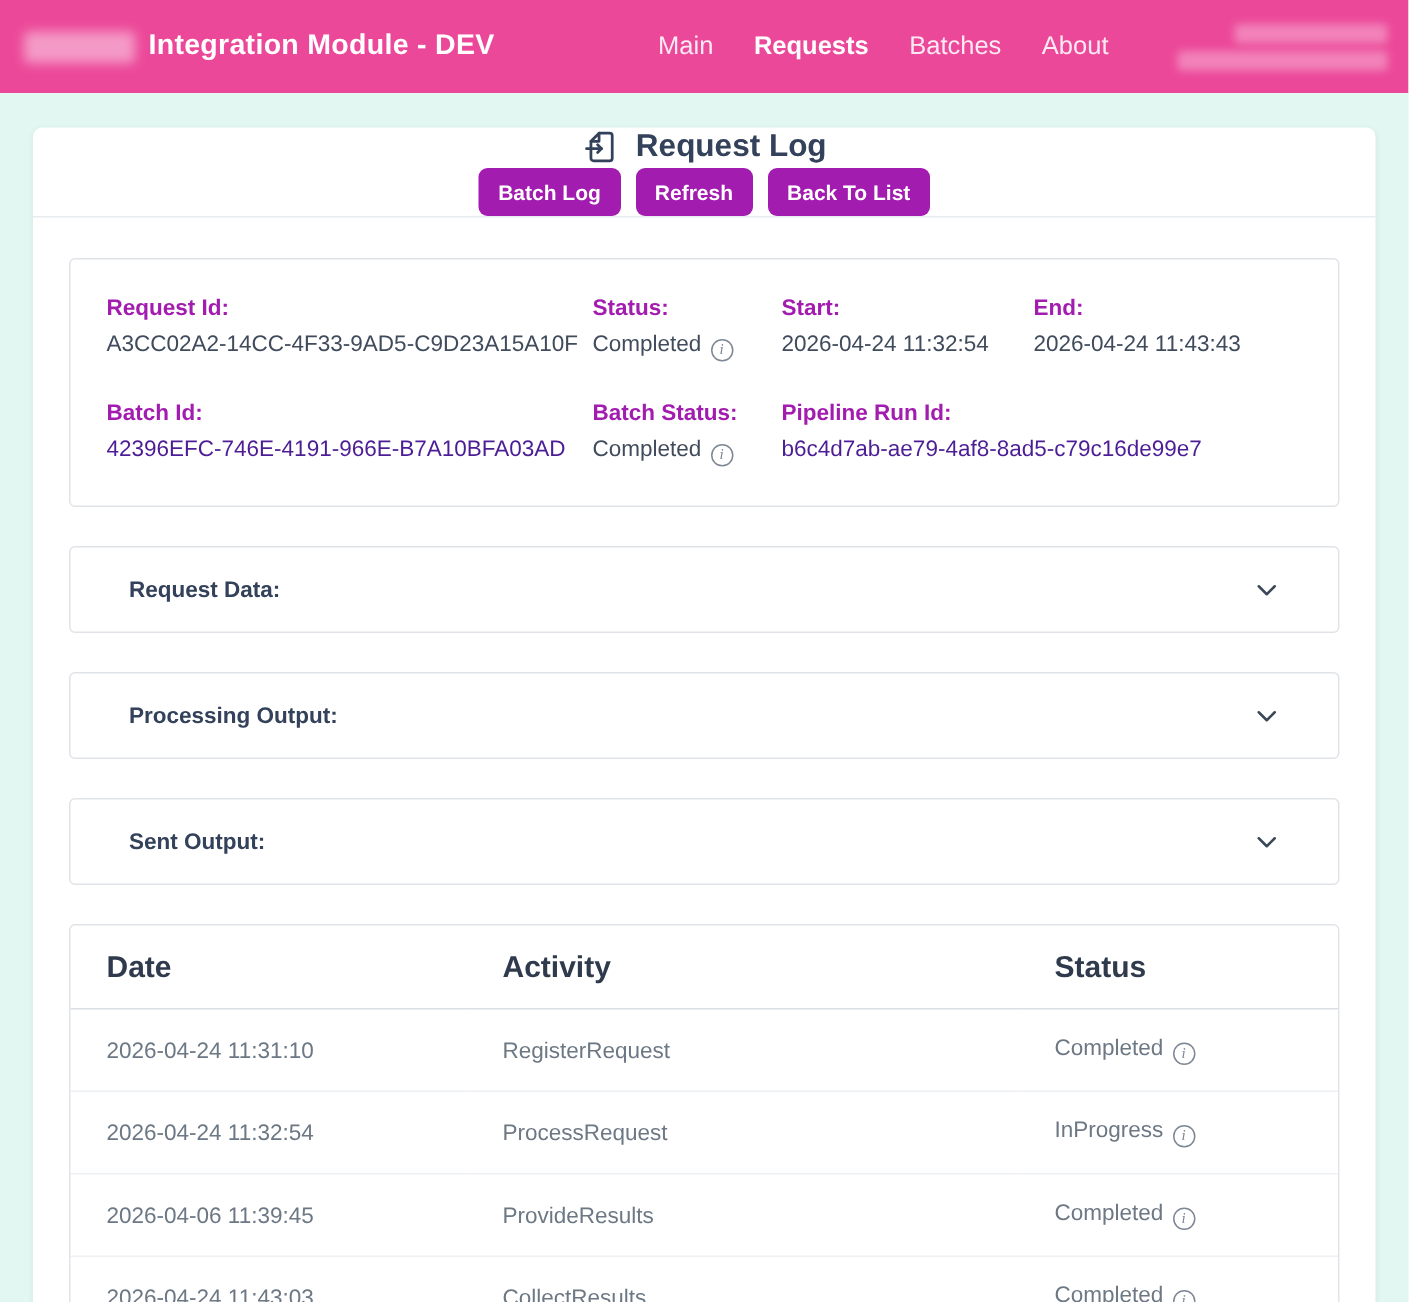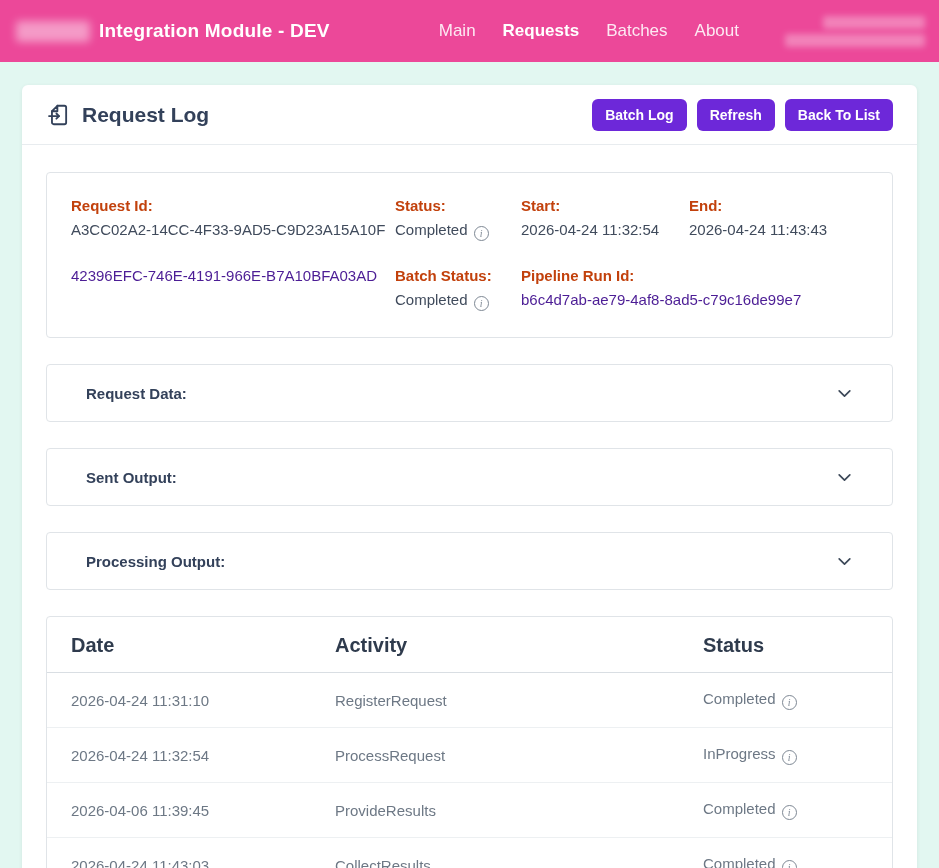--- a/index.html
+++ b/index.html
@@ -30,43 +30,43 @@
   .redacted-line1 { width:102px; height:13px; background:rgba(255,255,255,.32); filter:blur(3px); border-radius:2px; }
   .redacted-line2 { width:140px; height:13px; background:rgba(255,255,255,.32); filter:blur(3px); border-radius:2px; }
 
   
   .card {
     background:#fff; margin:23px 22px 0; border-radius:6px;
     min-height:900px; box-shadow:0 1px 4px rgba(0,0,0,.07);
   }
   .card-header {
     display:flex; align-items:center; justify-content:space-between;
-    padding:0 24px; height:60px; border-bottom:1px solid #e8ecef;
+    padding:0 24px; height:60px; border-bottom:1px solid #e8ecef;flex-direction:column;
   }
   .page-title { display:flex; align-items:center; gap:10px; font-size:21px; font-weight:bold; color:#33415a; }
   .page-title svg { display:block; }
   .actions { display:flex; gap:10px; }
   .btn {
-    background:#6d28d9; color:#fff; border:none; border-radius:6px;
+    background:#a21caf; color:#fff; border:none; border-radius:6px;
     font-family:inherit; font-size:14px; font-weight:bold;
     padding:8px 13px; cursor:pointer; white-space:nowrap;
   }
 
   .card-body { padding:27px 24px; }
 
   .panel {
     border:1px solid #e0e4e8; border-radius:4px; margin-bottom:26px; background:#fff;
   }
 
   
   .details { padding:24px 24px 26px; }
   .details-row { display:grid; grid-template-columns:324px 126px 168px 1fr; }
   .details-row + .details-row { margin-top:26px; }
   .details-row.second { grid-template-columns:324px 126px 1fr; }
-  .field-label { font-size:15px; font-weight:bold; color:#c2410c; margin-bottom:7px; }
+  .field-label { font-size:15px; font-weight:bold; color:#a21caf; margin-bottom:7px; }
   .field-value { font-size:15px; color:#404b5c; white-space:nowrap; }
   .field-value a { color:#4c1d95; text-decoration:none; cursor:pointer;margin-top:16px; }
 
   .info-icon {
     display:inline-flex; align-items:center; justify-content:center;
     width:15px; height:15px; border:1.4px solid #7e8894; border-radius:50%;
     font-size:10px; font-style:italic; font-family:"Liberation Serif","DejaVu Serif",serif;
     color:#7e8894; margin-left:6px; vertical-align:-2px; cursor:pointer;
   }
 
@@ -155,20 +155,21 @@
           <div class="field-label">Start:</div>
           <div class="field-value">2026-04-24 11:32:54</div>
         </div>
         <div>
           <div class="field-label">End:</div>
           <div class="field-value">2026-04-24 11:43:43</div>
         </div>
       </div>
       <div class="details-row second">
         <div>
+          <div class="field-label">Batch Id:</div>
           <div class="field-value">
             <a href="#">42396EFC-746E-4191-966E-B7A10BFA03AD</a>
           </div>
         </div>
         <div>
           <div class="field-label">Batch Status:</div>
           <div class="field-value">
             <span>Completed</span><span class="info-icon">i</span>
           </div>
         </div>
@@ -185,30 +186,30 @@
   <section class="panel section">
     <span class="section-label">Request Data:</span>
     <span class="chevron">
       <svg width="17" height="17" viewBox="0 0 16 16" fill="none" stroke="#3c4858" stroke-width="1.6" stroke-linecap="round" stroke-linejoin="round">
         <path d="M3 5.5 L8 10.5 L13 5.5"></path>
       </svg>
     </span>
   </section>
 
   <section class="panel section">
-    <span class="section-label">Sent Output:</span>
+    <span class="section-label">Processing Output:</span>
     <span class="chevron">
       <svg width="17" height="17" viewBox="0 0 16 16" fill="none" stroke="#3c4858" stroke-width="1.6" stroke-linecap="round" stroke-linejoin="round">
         <path d="M3 5.5 L8 10.5 L13 5.5"></path>
       </svg>
     </span>
   </section>
 
   <section class="panel section">
-    <span class="section-label">Processing Output:</span>
+    <span class="section-label">Sent Output:</span>
     <span class="chevron">
       <svg width="17" height="17" viewBox="0 0 16 16" fill="none" stroke="#3c4858" stroke-width="1.6" stroke-linecap="round" stroke-linejoin="round">
         <path d="M3 5.5 L8 10.5 L13 5.5"></path>
       </svg>
     </span>
   </section>
 </div>
 
     <section class="panel table-panel">
       <table>

